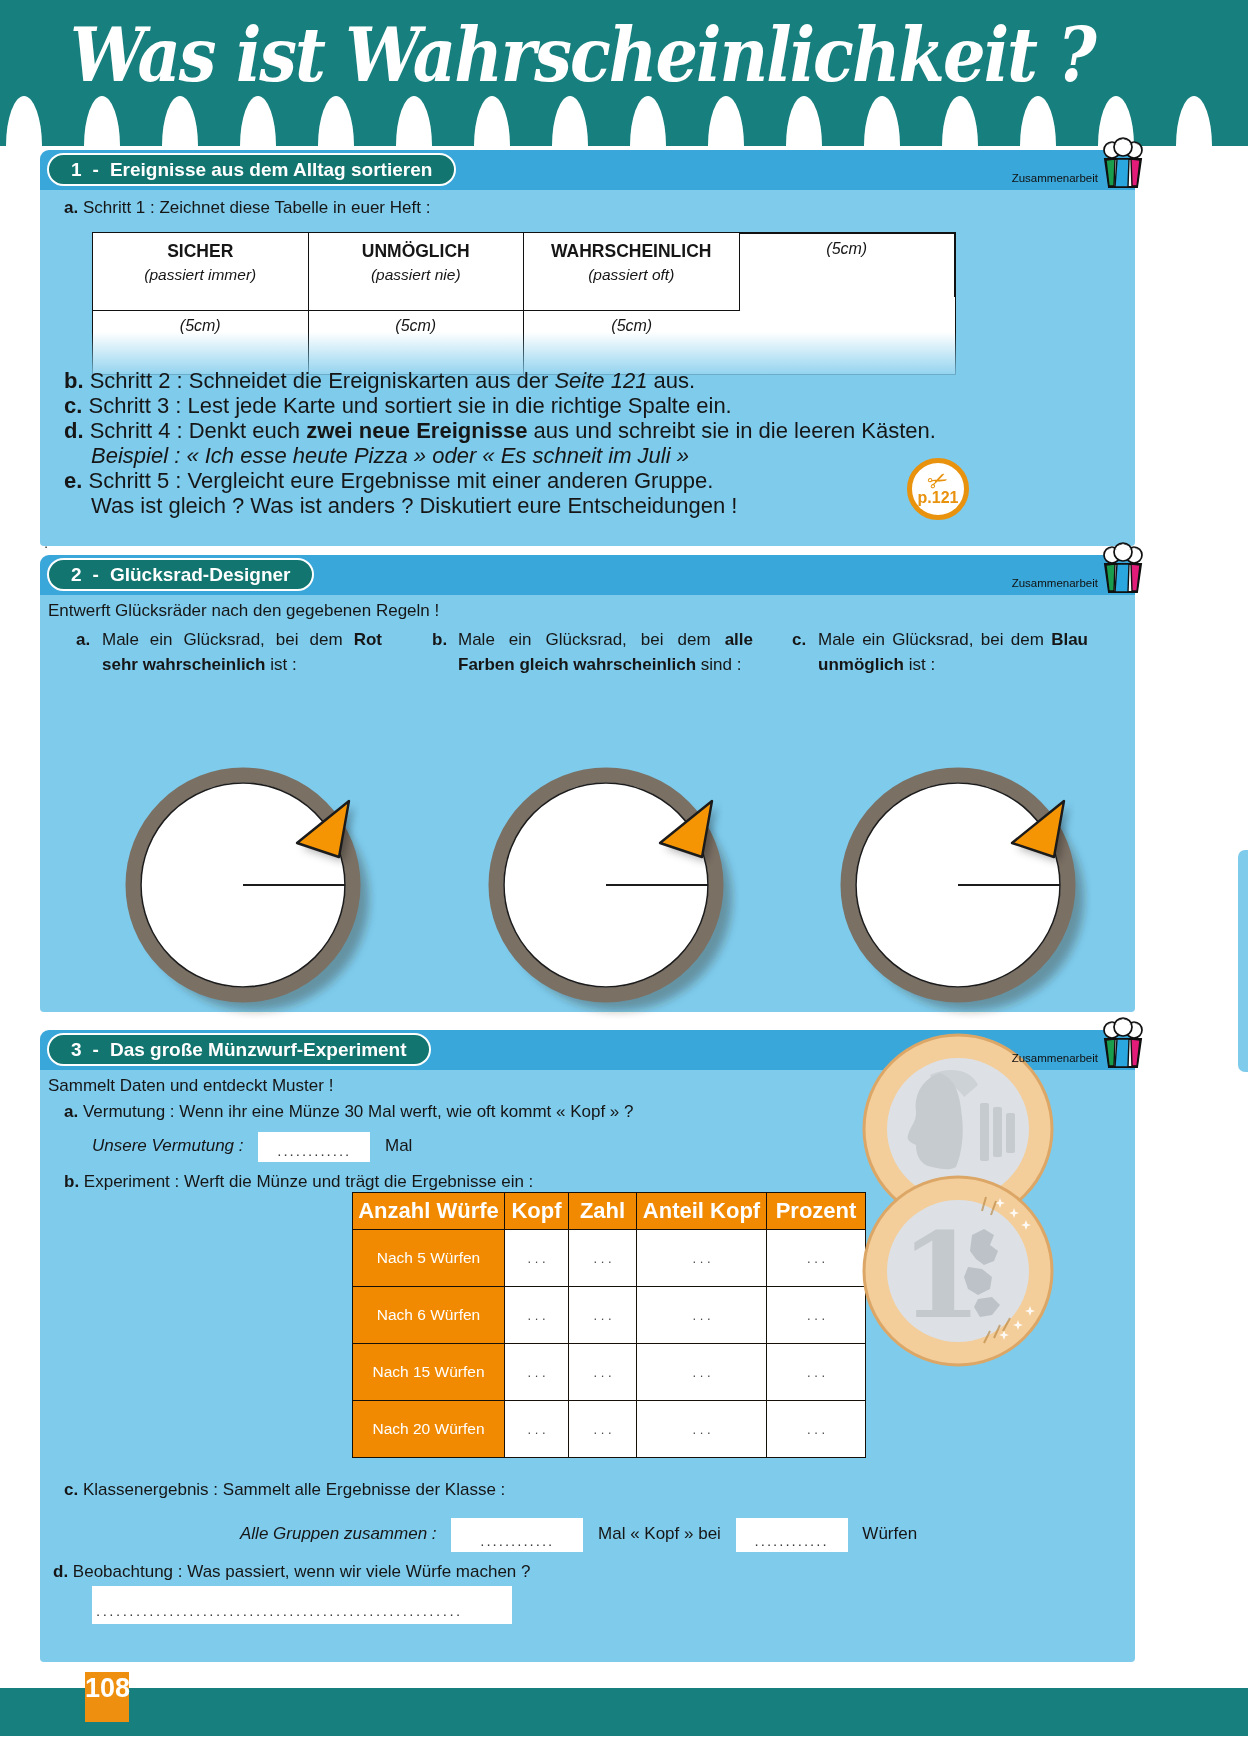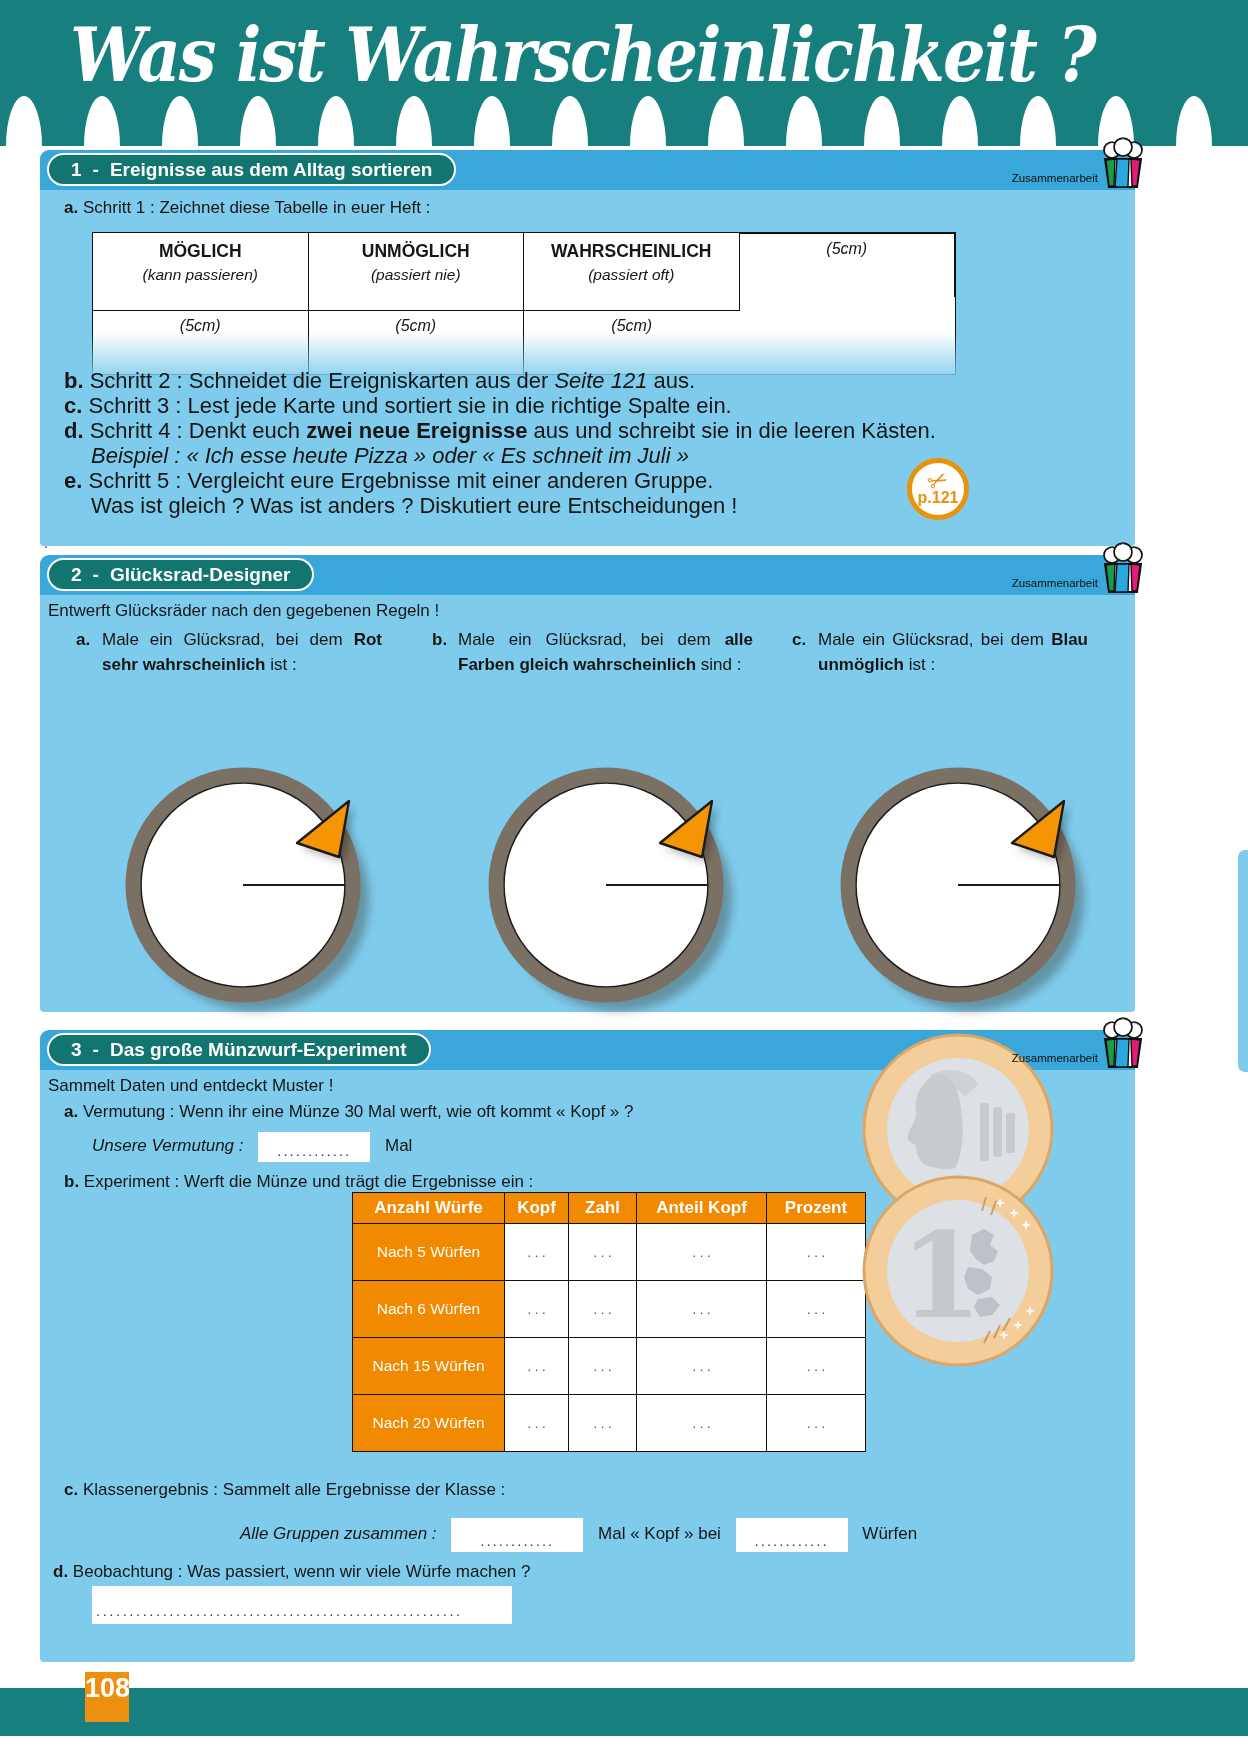--- a/index.html
+++ b/index.html
@@ -63,21 +63,21 @@
   .wheel{position:absolute;width:264px;height:264px;z-index:3;}
 
   
   .s3-intro{position:absolute;left:8px;top:6px;font-size:17px;}
   .fill-box{display:inline-flex;align-items:flex-end;justify-content:center;background:#fff;
       height:30px;vertical-align:middle;margin:0 10px;}
   .fill-dots{font-size:15px;letter-spacing:2px;color:#3a3a3a;line-height:1.5;}
 
   .t3{position:absolute;left:312px;top:122px;display:grid;
       grid-template-columns:152px 64px 68px 130px 98px;border:1.7px solid #161008;z-index:2;}
-  .t3-h{background:#F18A00;color:#fff;font-weight:bold;font-size:17px;text-align:center;
+  .t3-h{background:#F18A00;color:#fff;font-weight:bold;font-size:22px;text-align:center;
       padding:5px 2px;border-right:1.4px solid #161008;box-sizing:border-box;}
   .t3-h:nth-child(5n){border-right:none;}
   .t3-label{background:#F18A00;color:#fff;font-size:15.5px;display:flex;align-items:center;
       justify-content:center;height:57px;border-top:1.4px solid #161008;border-right:1.4px solid #161008;box-sizing:border-box;}
   .t3-cell{background:#fff;color:#4a4a4a;font-size:13px;display:flex;align-items:center;
       justify-content:center;border-top:1.4px solid #161008;border-right:1.4px solid #161008;box-sizing:border-box;}
   .t3-cell.last{border-right:none;}
 
   .coin{position:absolute;z-index:5;}
 
@@ -156,22 +156,22 @@
     </div>
     <div class="act-body" style="height:356px;">
       <div class="line" style="left:24px;top:8px;">
         <span class="letter">a.</span>
         <b class="lbl">Schritt 1 :</b>
         <span>Zeichnet diese Tabelle in euer Heft :</span>
       </div>
 
       <div class="t1">
         <div class="t1-h">
-          <div class="t1-name">MÖGLICH</div>
-          <div class="t1-sub">(kann passieren)</div>
+          <div class="t1-name">SICHER</div>
+          <div class="t1-sub">(passiert immer)</div>
         </div>
         <div class="t1-h">
           <div class="t1-name">UNMÖGLICH</div>
           <div class="t1-sub">(passiert nie)</div>
         </div>
         <div class="t1-h">
           <div class="t1-name">WAHRSCHEINLICH</div>
           <div class="t1-sub">(passiert oft)</div>
         </div>
         <div class="t1-c">(5cm)</div>

